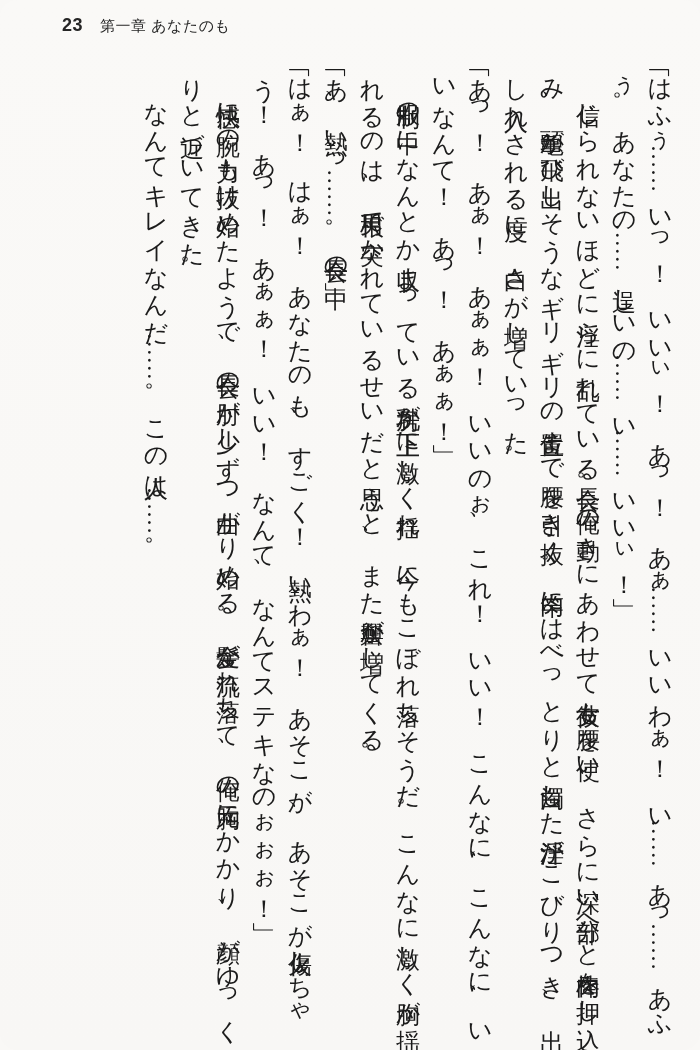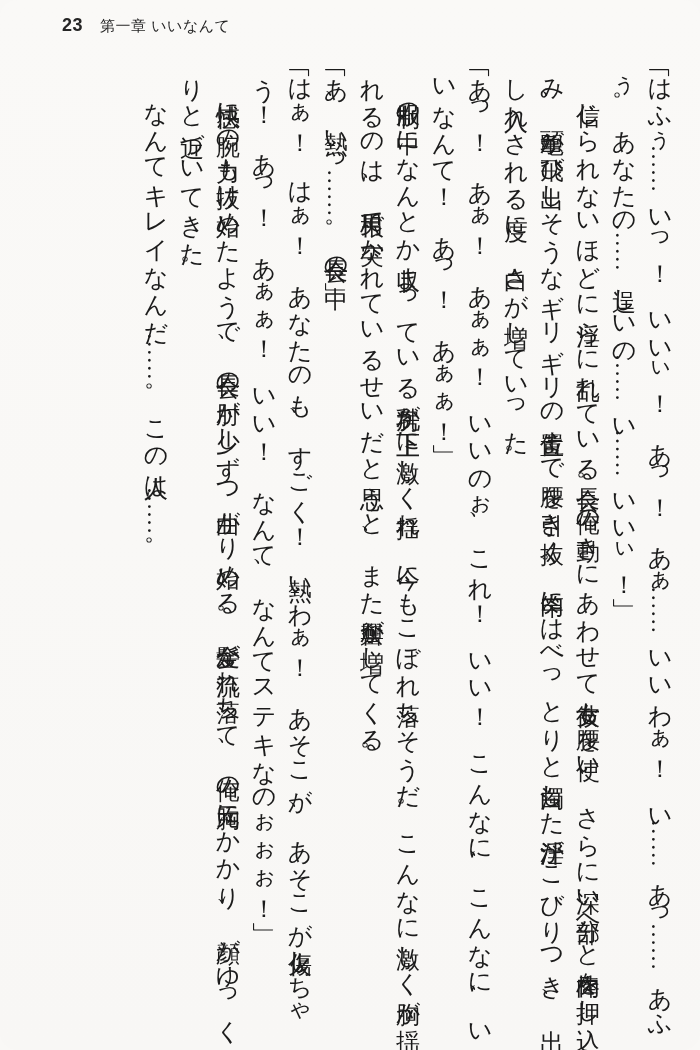--- a/index.html
+++ b/index.html
@@ -61,21 +61,21 @@
     text-indent: 1em;
   }
 </style>
 </head>
 <body>
 
 <div class="page">
 
   <div class="running-head">
     <span class="page-num">23</span>
-    <span class="chapter">第一章 いいなんて</span>
+    <span class="chapter">第一章 あなたのも</span>
   </div>
 
   <div class="text-block">
     <p class="para dialogue">「はふぅ……いっ！　いいぃ！　あっ！　あぁ……いいわぁ！　い……あっ……あふぅ。あなたの……逞しいの……い……いいぃ！」</p>
     <p class="para narration">信じられないほどに淫らに乱れている会長。俺の動きにあわせて彼女も腰を使い、さらに深い部分へと肉棒を押し込み、亀頭が飛び出しそうなギリギリの位置まで腰を引き抜く。肉竿にはべっとりと白濁した淫汁がこびりつき、出し入れされる度に、白さが増していった。</p>
     <p class="para dialogue">「あっ！　あぁ！　あぁぁ！　いいのぉ、これ！　いい！　こんなに、こんなに、いいなんて！　あっ！　あぁぁ！」</p>
     <p class="para narration">制服の中になんとか収まっている乳房が上下に激しく揺れ、今にもこぼれ落ちそうだ。こんなに激しく胸が揺れるのは、男根で突かれているせいだと思うと、また興奮が増してくる。</p>
     <p class="para dialogue">「あ、熱いっ……。会長の中」</p>
     <p class="para dialogue">「はぁ！　はぁ！　あなたのも、すごく！　熱いわぁ！　あそこが、あそこが火傷しちゃう！　あっ！　あぁぁ！　いい！　なんて、なんてステキなのぉぉぉ！」</p>
     <p class="para narration">快感に腕の力も抜け始めたようで、会長の肘が少しずつ曲がり始める。金髪が流れ落ちて、俺の胸元にかかり、顔がゆっくりと近づいてきた。</p>

